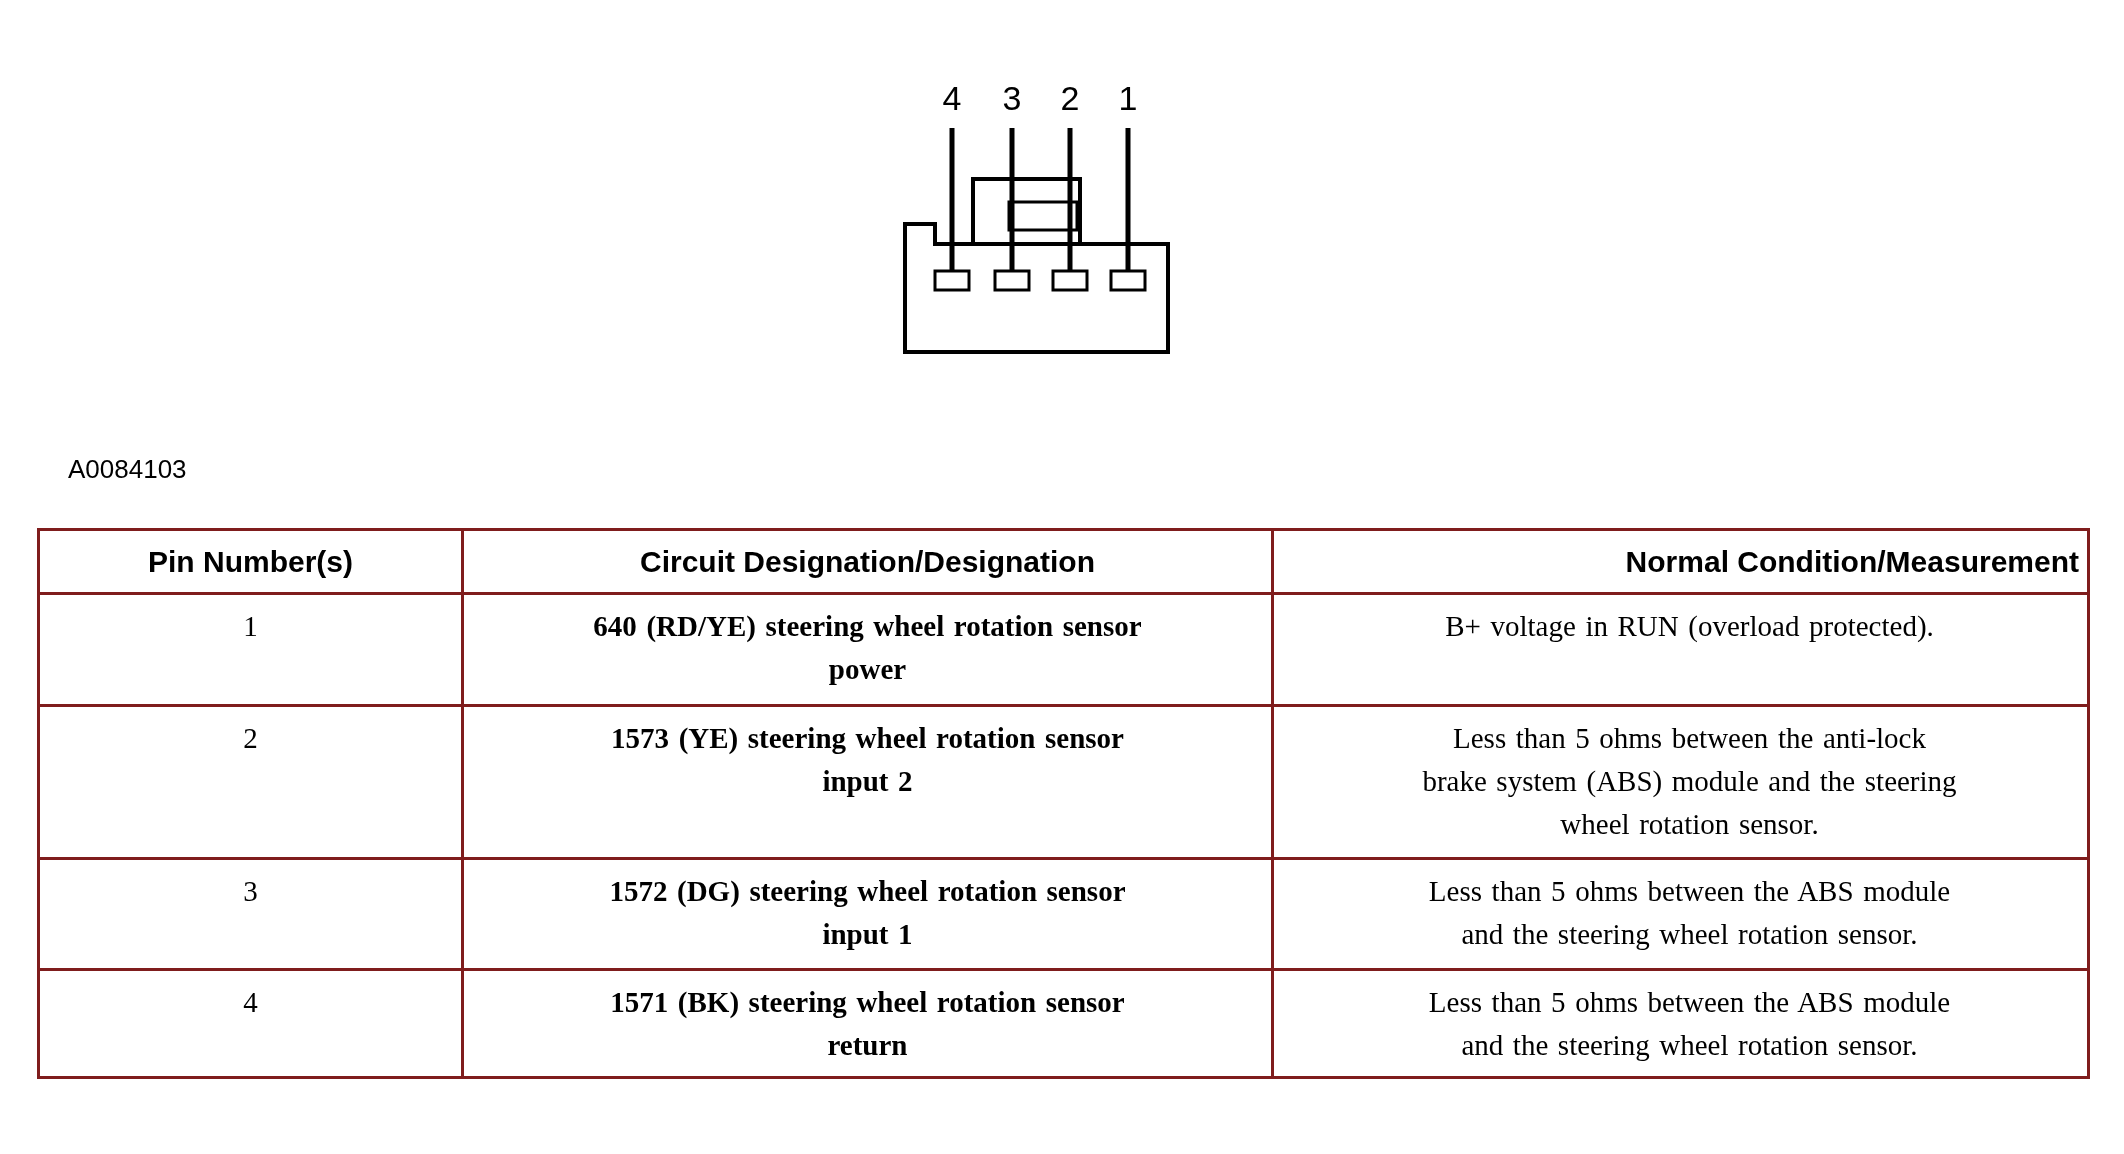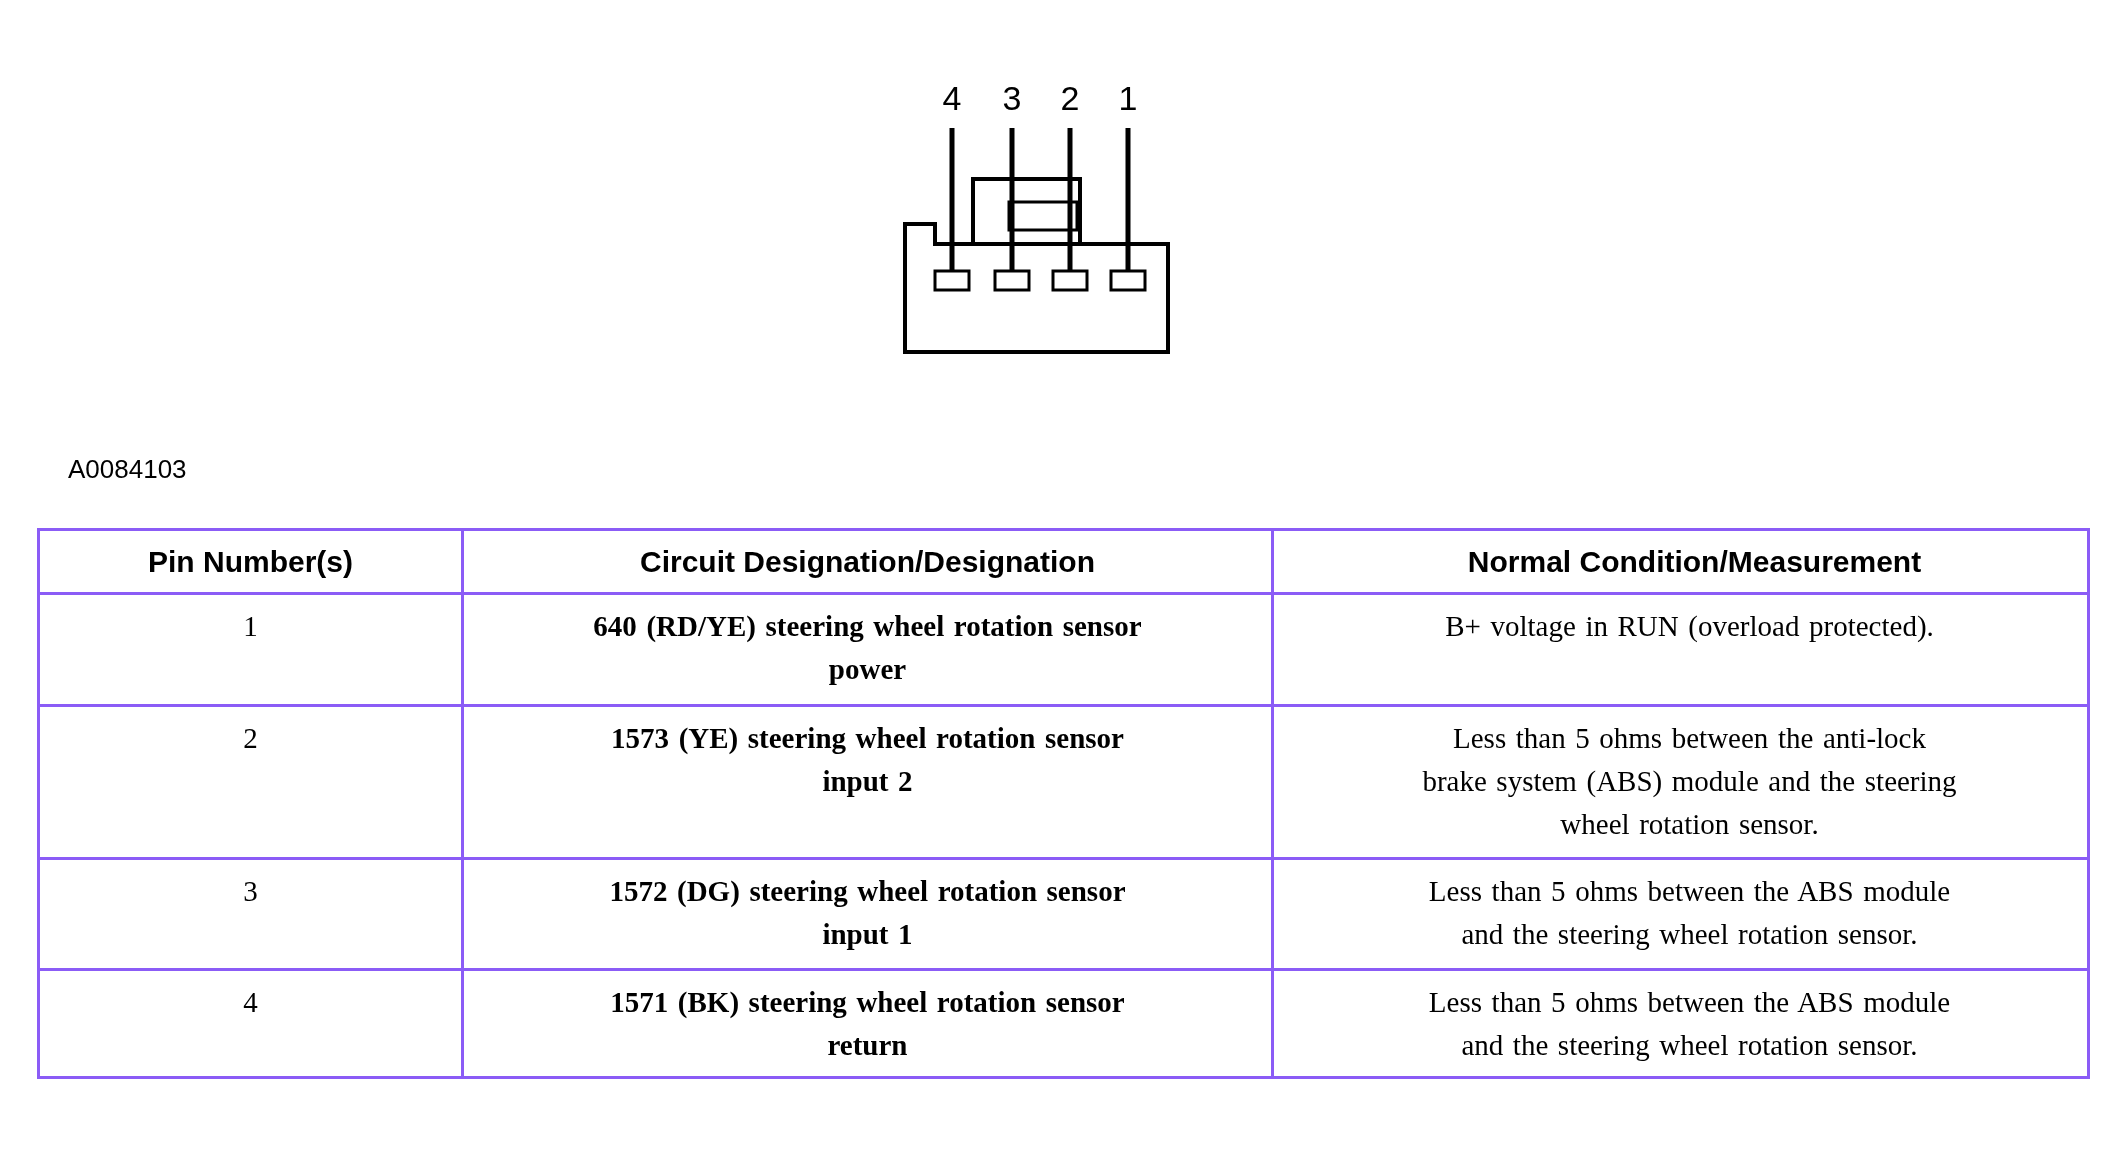--- a/index.html
+++ b/index.html
@@ -32,34 +32,34 @@
   }
   table.pin-table {
     position: absolute;
     left: 37px;
     top: 528px;
     width: 2050px;
     border-collapse: collapse;
     table-layout: fixed;
   }
   .pin-table th, .pin-table td {
-    border: 3px solid #8b5cf6;
+    border: 3px solid #7f1d1d;
     box-sizing: border-box;
   }
   .pin-table th {
     font-family: "Liberation Sans", sans-serif;
     font-weight: bold;
     font-size: 30px;
     height: 64px;
     text-align: center;
     vertical-align: middle;
     padding: 0 8px;
   }
   .pin-table th.th-left {
-    text-align: center;
+    text-align: right;
     padding-left: 36px;
   }
   .pin-table td {
     font-family: "Liberation Serif", serif;
     font-size: 29px;
     line-height: 1.48;
     vertical-align: top;
     padding: 10px 10px 6px 10px;
     white-space: pre-line;
     word-spacing: 0.08em;

